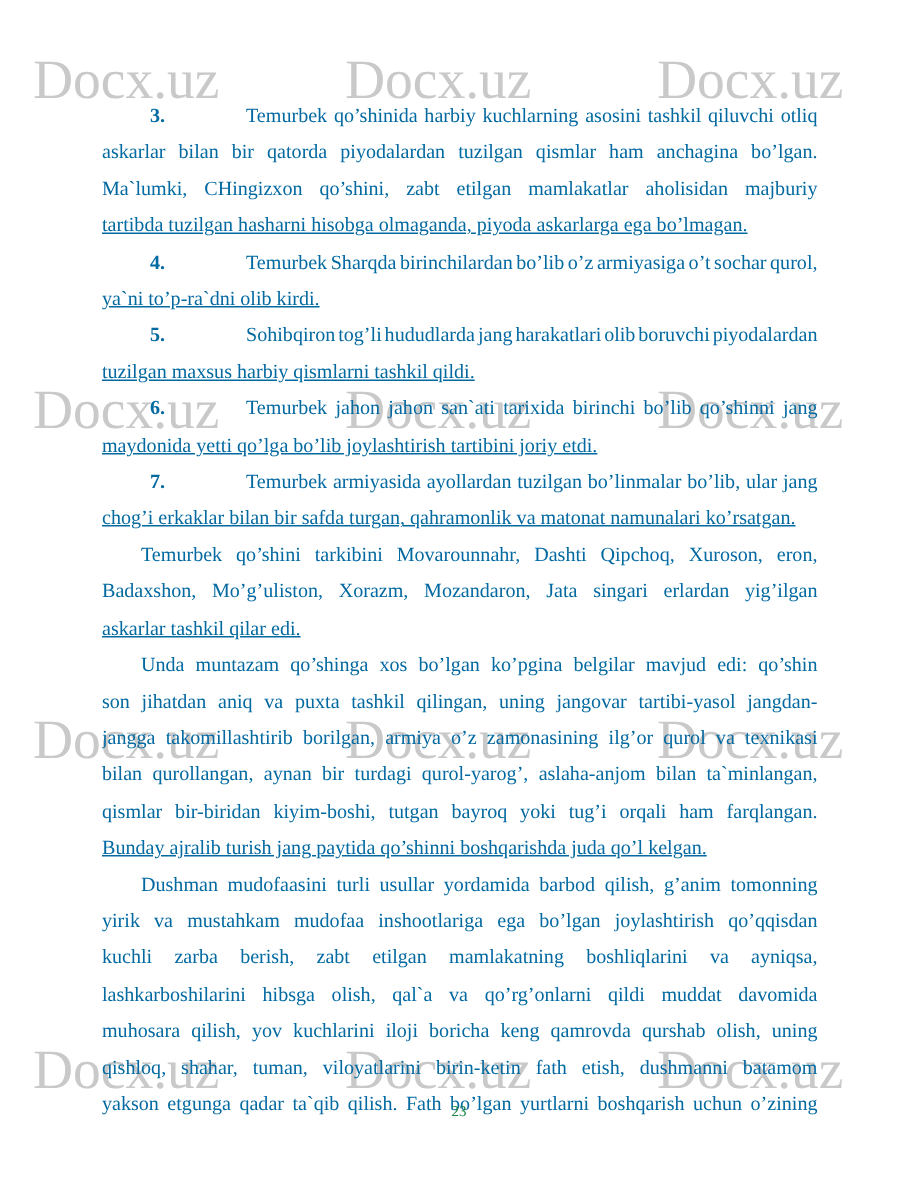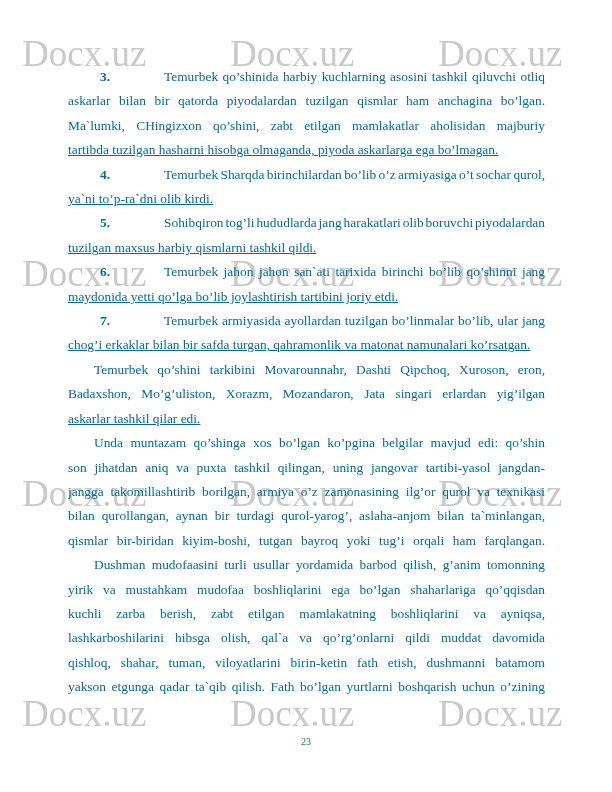--- a/index.html
+++ b/index.html
@@ -126,24 +126,26 @@
         <div class="line indent">Temurbek qo’shini tarkibini Movarounnahr, Dashti Qipchoq, Xuroson, eron,</div>
         <div class="line">Badaxshon, Mo’g’uliston, Xorazm, Mozandaron, Jata singari erlardan yig’ilgan</div>
         <div class="line end">askarlar tashkil qilar edi.</div>
       </div>
       <div class="para">
         <div class="line indent">Unda muntazam qo’shinga xos bo’lgan ko’pgina belgilar mavjud edi: qo’shin</div>
         <div class="line">son jihatdan aniq va puxta tashkil qilingan, uning jangovar tartibi-yasol jangdan-</div>
         <div class="line">jangga takomillashtirib borilgan, armiya o’z zamonasining ilg’or qurol va texnikasi</div>
         <div class="line">bilan qurollangan, aynan bir turdagi qurol-yarog’, aslaha-anjom bilan ta`minlangan,</div>
         <div class="line">qismlar bir-biridan kiyim-boshi, tutgan bayroq yoki tug’i orqali ham farqlangan.</div>
+        <div class="line end">Bunday ajralib turish jang paytida qo’shinni boshqarishda juda qo’l kelgan.</div>
       </div>
       <div class="para">
         <div class="line indent">Dushman mudofaasini turli usullar yordamida barbod qilish, g’anim tomonning</div>
-        <div class="line">yirik va mustahkam mudofaa boshliqlarini ega bo’lgan shaharlariga qo’qqisdan</div>
+        <div class="line">yirik va mustahkam mudofaa inshootlariga ega bo’lgan joylashtirish qo’qqisdan</div>
         <div class="line">kuchli zarba berish, zabt etilgan mamlakatning boshliqlarini va ayniqsa,</div>
         <div class="line">lashkarboshilarini hibsga olish, qal`a va qo’rg’onlarni qildi muddat davomida</div>
+        <div class="line">muhosara qilish, yov kuchlarini iloji boricha keng qamrovda qurshab olish, uning</div>
         <div class="line">qishloq, shahar, tuman, viloyatlarini birin-ketin fath etish, dushmanni batamom</div>
         <div class="line">yakson etgunga qadar ta`qib qilish. Fath bo’lgan yurtlarni boshqarish uchun o’zining</div>
       </div>
     </div>
   <div id="page-number">23</div>
 </div>
 
 </body></html>

